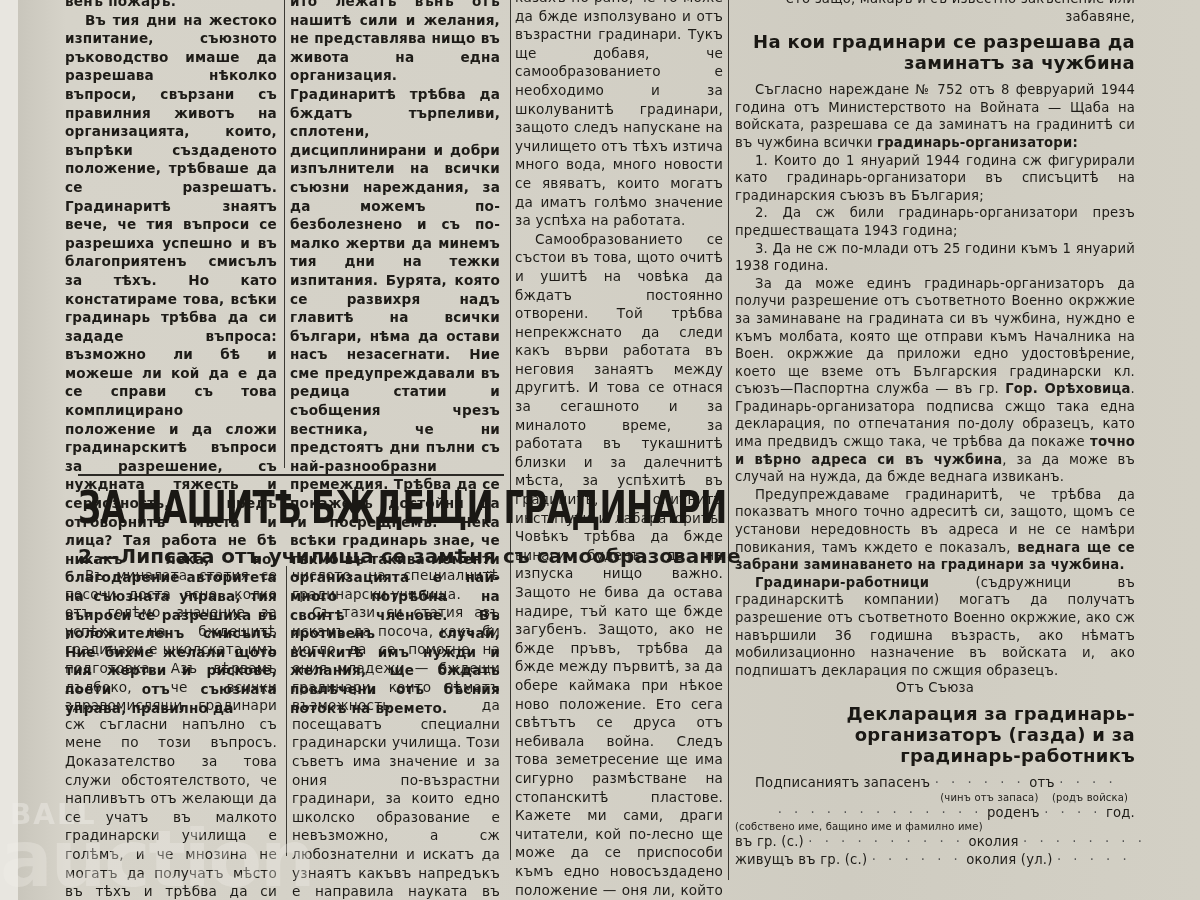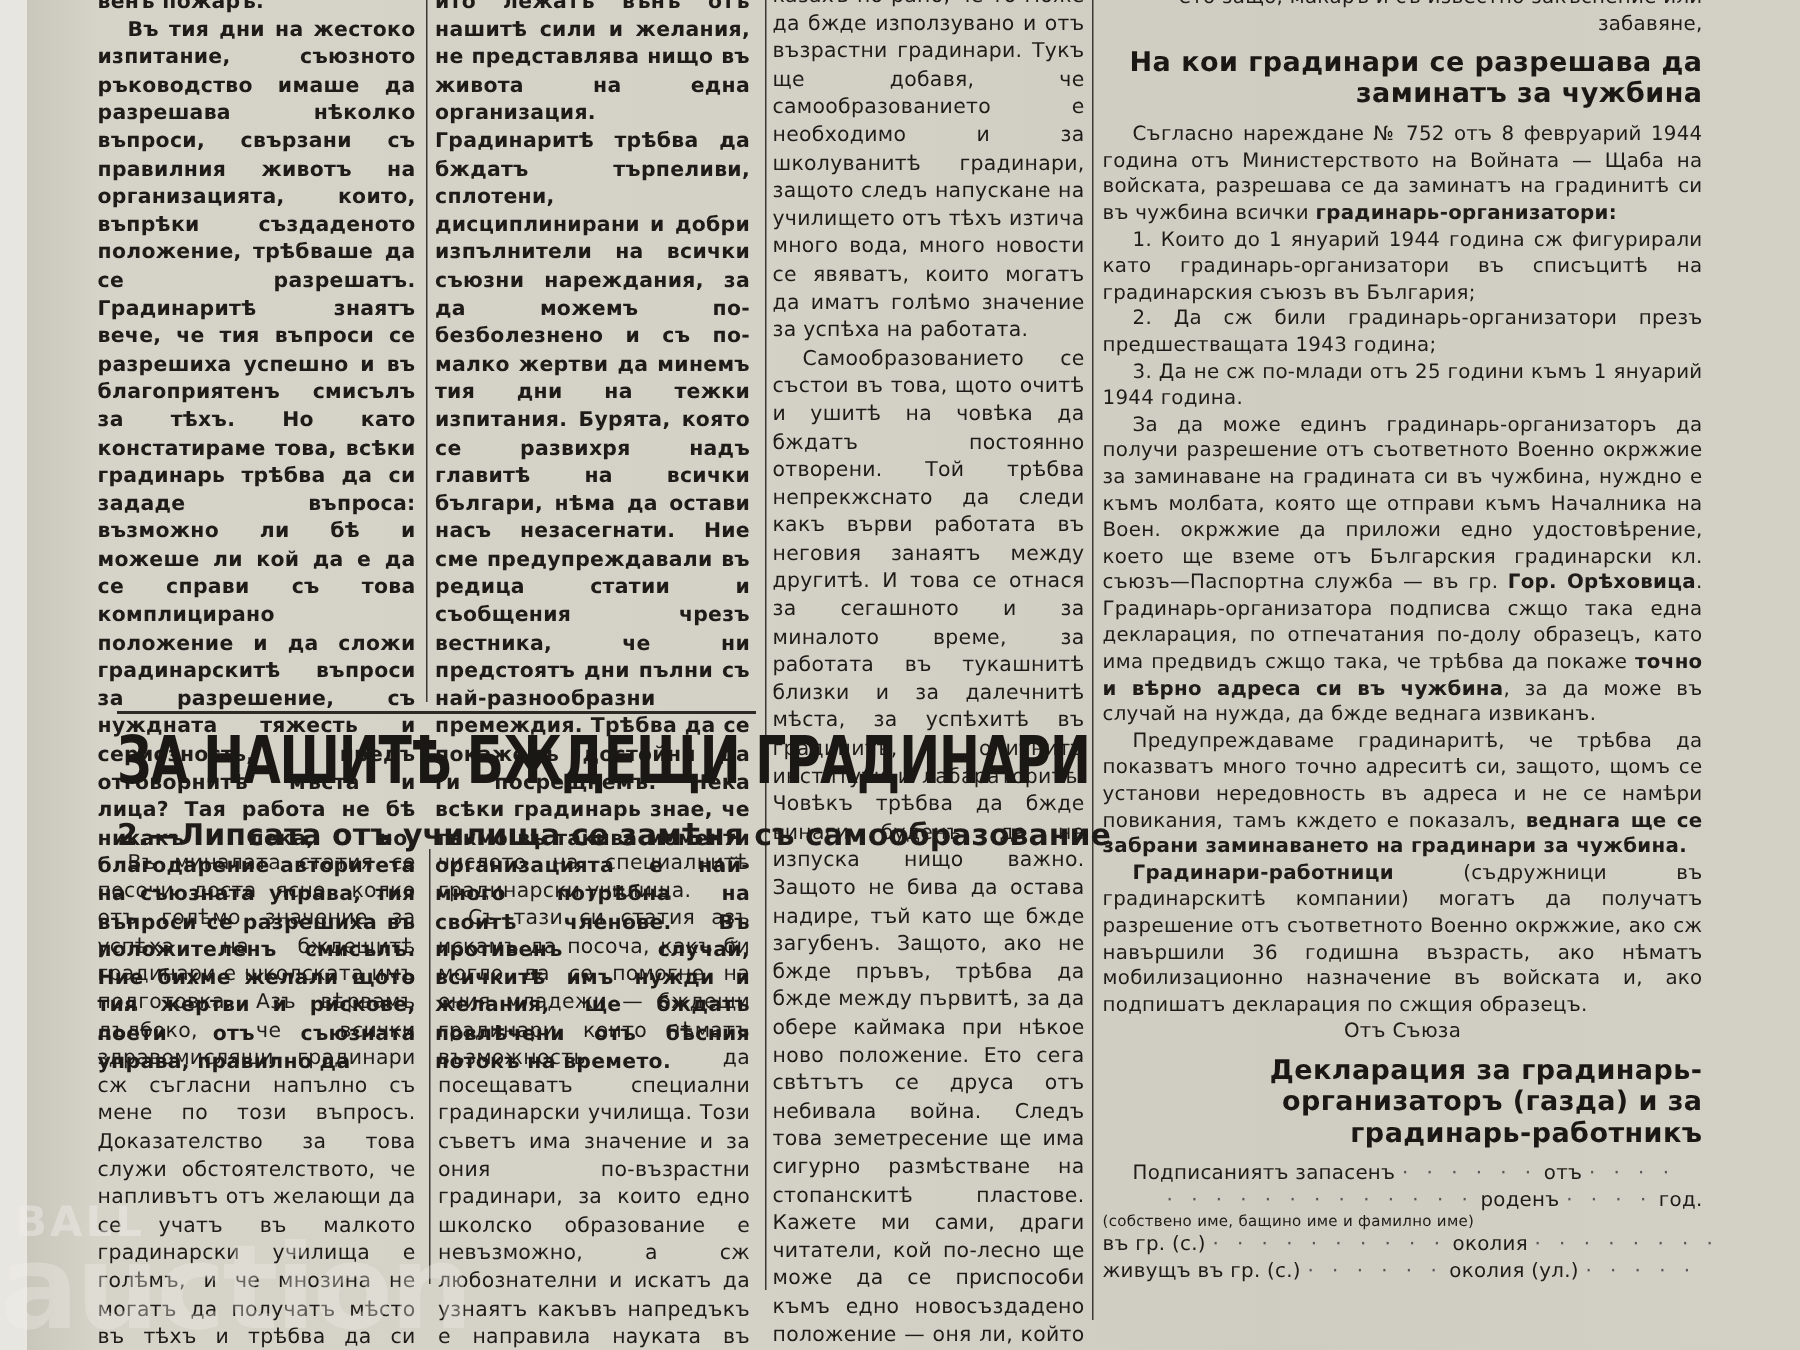--- a/index.html
+++ b/index.html
@@ -97,29 +97,30 @@
   <p>числото на специалнитѣ градинарски училища.</p>
   <p class="indent">Съ тази си статия азъ искамъ да посоча, какъ би могло да се помогне на ония младежи — бждещи градинари, които нѣматъ възможность да посещаватъ специални градинарски училища. Този съветъ има значение и за ония по-възрастни градинари, за които едно школско образование е невъзможно, а сж любознателни и искатъ да узнаятъ какъвъ напредъкъ е направила науката въ областьта на градинарството, или какъ работятъ градинаритѣ по другатѣ страни на свѣта.</p>
 </div>
 
 <div class="col c4">
   <p class="right">ето защо, макаръ и съ известно закъснение или забавяне,</p>
   <div class="sec-title">На кои градинари се разрешава да заминатъ за чужбина</div>
   <p class="indent"><span>Съгласно нареждане № 752 отъ 8 февруарий 1944 година отъ Министерството на Войната — Щаба на войската, разрешава се да заминатъ на градинитѣ си въ чужбина всички </span><span class="heavy">градинарь-организатори:</span></p>
   <p class="indent">1. Които до 1 януарий 1944 година сж фигурирали като градинарь-организатори въ списъцитѣ на градинарския съюзъ въ България;</p>
   <p class="indent">2. Да сж били градинарь-организатори презъ предшестващата 1943 година;</p>
-  <p class="indent">3. Да не сж по-млади отъ 25 години къмъ 1 януарий 1944 година.</p>
+  <p class="indent">3. Да не сж по-млади отъ 25 години къмъ 1 януарий 1938 година.</p>
   <p class="indent"><span>За да може единъ градинарь-организаторъ да получи разрешение отъ съответното Военно окржжие за заминаване на градината си въ чужбина, нуждно е къмъ молбата, която ще отправи къмъ Началника на Воен. окржжие да приложи едно удостовѣрение, което ще вземе отъ Българския градинарски кл. съюзъ—Паспортна служба — въ гр. </span><span class="heavy">Гор. Орѣховица</span><span>. Градинарь-организатора подписва сжщо така една декларация, по отпечатания по-долу образецъ, като има предвидъ сжщо така, че трѣбва да покаже </span><span class="heavy">точно и вѣрно адреса си въ чужбина</span><span>, за да може въ случай на нужда, да бжде веднага извиканъ.</span></p>
   <p class="indent"><span>Предупреждаваме градинаритѣ, че трѣбва да показватъ много точно адреситѣ си, защото, щомъ се установи нередовность въ адреса и не се намѣри повикания, тамъ кждето е показалъ, </span><span class="heavy">веднага ще се забрани заминаването на градинари за чужбина.</span></p>
   <p class="indent"><span class="heavy">Градинари-работници</span><span> (съдружници въ градинарскитѣ компании) могатъ да получатъ разрешение отъ съответното Военно окржжие, ако сж навършили 36 годишна възрасть, ако нѣматъ мобилизационно назначение въ войската и, ако подпишатъ декларация по сжщия образецъ.</span></p>
   <p class="sign">Отъ Съюза</p>
   <div class="sec-title">Декларация за градинарь-организаторъ (газда) и за градинарь-работникъ</div>
 
   <div>
     <p class="form-line indent"><span>Подписаниятъ запасенъ</span> <span class="dots">· · · · · ·</span> <span>отъ</span> <span class="dots">· · · ·</span></p>
+    <p class="form-line small right"><span>(чинъ отъ запаса)</span>&nbsp;&nbsp;&nbsp;&nbsp;<span>(родъ войска)</span>&nbsp;&nbsp;</p>
     <p class="form-line right"><span class="dots">· · · · · · · · · · · · ·</span> <span>роденъ</span> <span class="dots">· · · ·</span> <span>год.</span></p>
     <p class="form-line small">(собствено име, бащино име и фамилно име)</p>
     <p class="form-line"><span>въ гр. (с.)</span> <span class="dots">· · · · · · · · · ·</span> <span>околия</span> <span class="dots">· · · · · · · ·</span></p>
     <p class="form-line"><span>живущъ въ гр. (с.)</span> <span class="dots">· · · · · ·</span> <span>околия (ул.)</span> <span class="dots">· · · · ·</span></p>
 
   </div>
 </div>
 
 <div class="watermark">
   <div class="wm1">BALL</div>

